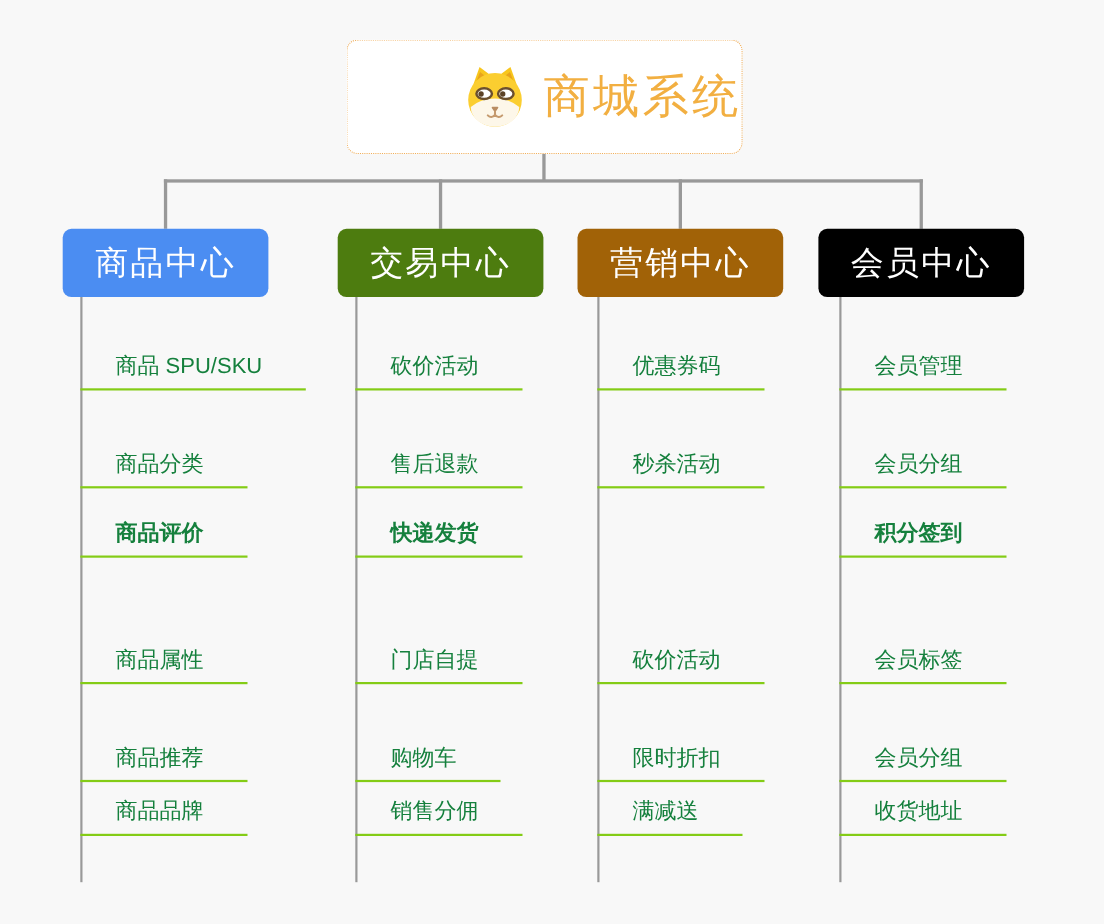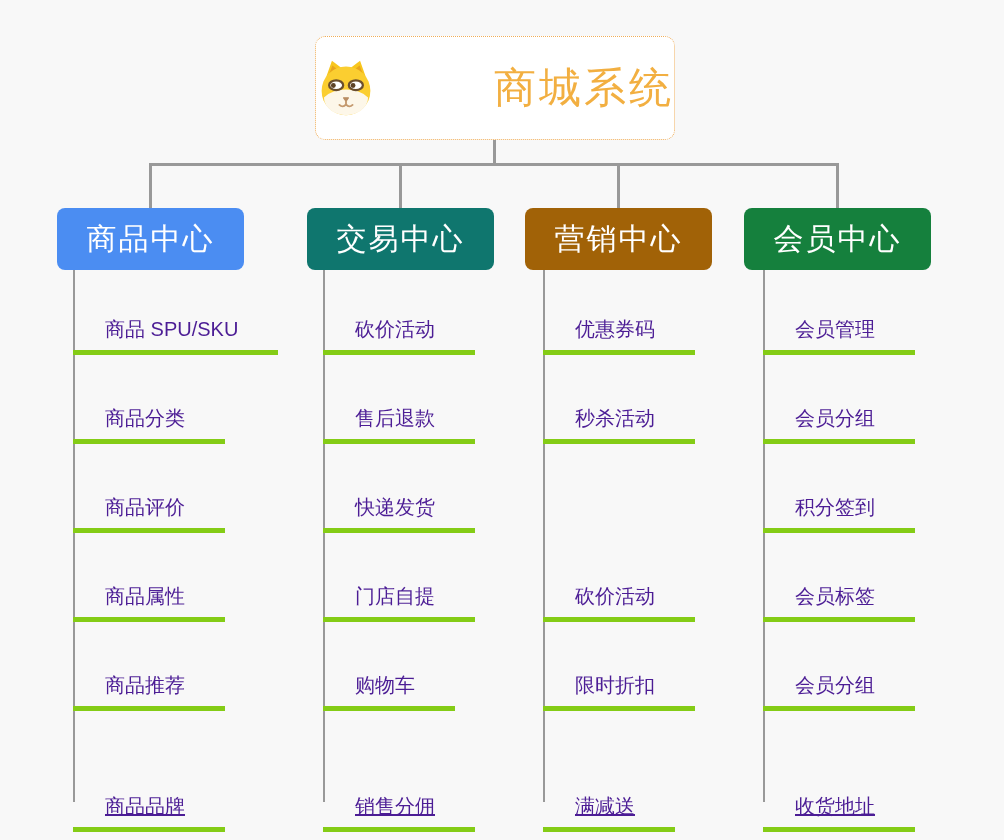--- a/index.html
+++ b/index.html
@@ -17,21 +17,21 @@
   
   .root-node{
     position:absolute;
     left:315px; top:36px;
     width:360px; height:104px;
     background:#ffffff;
     border:1px dotted #f0ae5a;
     border-radius:10px;
     display:flex;
     align-items:center;
-    justify-content:space-between;
+    justify-content:flex-end;
     gap:14px;
     box-sizing:border-box;
   }
   .root-title{
     color:#f2af41;
     font-size:42px;
     letter-spacing:3px;
     line-height:1;
     white-space:nowrap;
   }
@@ -71,32 +71,32 @@
   .c2{left:543px;}
   .c3{left:763px;}
   
   .child{
     position:absolute;
     box-sizing:border-box;
     height:38px;
     display:flex;
     align-items:flex-end;
     padding:0 40px 7px 32px;
-    border-bottom:5px solid #84cc16;
+    border-bottom:2px solid #84cc16;
     font-size:20px;
-    color:#4c1d95;
+    color:#15803d;
     white-space:nowrap;
     cursor:default;
   }
   .r0{top:317px;}
   .r1{top:406px;}
-  .r2{top:495px;}
+  .r2{top:469px;font-weight:bold;}
   .r3{top:584px;}
   .r4{top:673px;}
-  .r5{top:794px;text-decoration:underline;}
+  .r5{top:722px;}
 </style>
 </head>
 <body>
 
 <div id="canvas">
 
   <div class="root-node">
     <svg class="root-icon" viewBox="0 0 64 64" aria-hidden="true">
 
       <polygon points="11,20 17,3 29,12" fill="#f8c61d"></polygon>
@@ -121,23 +121,23 @@
   </div>
 
   <div class="line root-vline"></div>
   <div class="line hline"></div>
   <div class="line drop d0"></div>
   <div class="line drop d1"></div>
   <div class="line drop d2"></div>
   <div class="line drop d3"></div>
 
   <div class="branch-box b0" style="background: rgb(75, 141, 242);">商品中心</div>
-  <div class="branch-box b1" style="background: #0f766e;">交易中心</div>
+  <div class="branch-box b1" style="background: #4d7c0f;">交易中心</div>
   <div class="branch-box b2" style="background: #a16207;">营销中心</div>
-  <div class="branch-box b3" style="background: #15803d;">会员中心</div>
+  <div class="branch-box b3" style="background: #000000;">会员中心</div>
 
   <div class="trunk c0"></div>
   <div class="trunk c1"></div>
   <div class="trunk c2"></div>
   <div class="trunk c3"></div>
 
   <div class="child c0 r0">商品 SPU/SKU</div>
   <div class="child c0 r1">商品分类</div>
   <div class="child c0 r2">商品评价</div>
   <div class="child c0 r3">商品属性</div>

